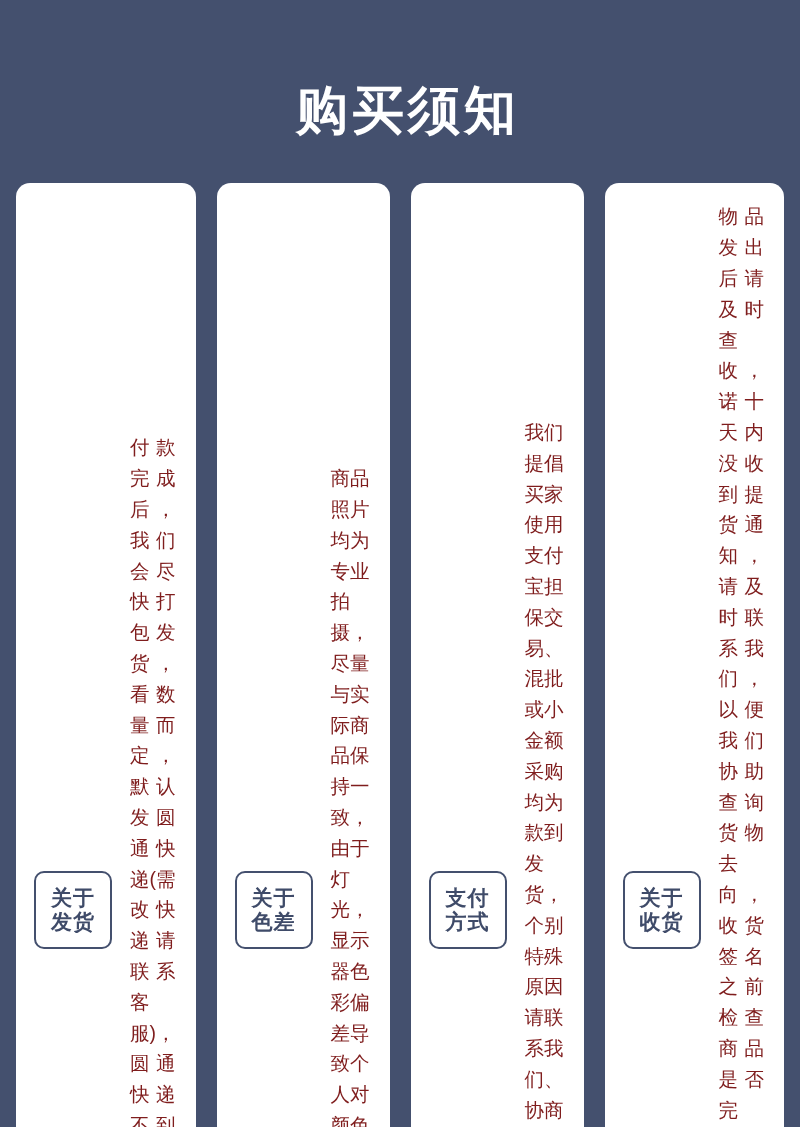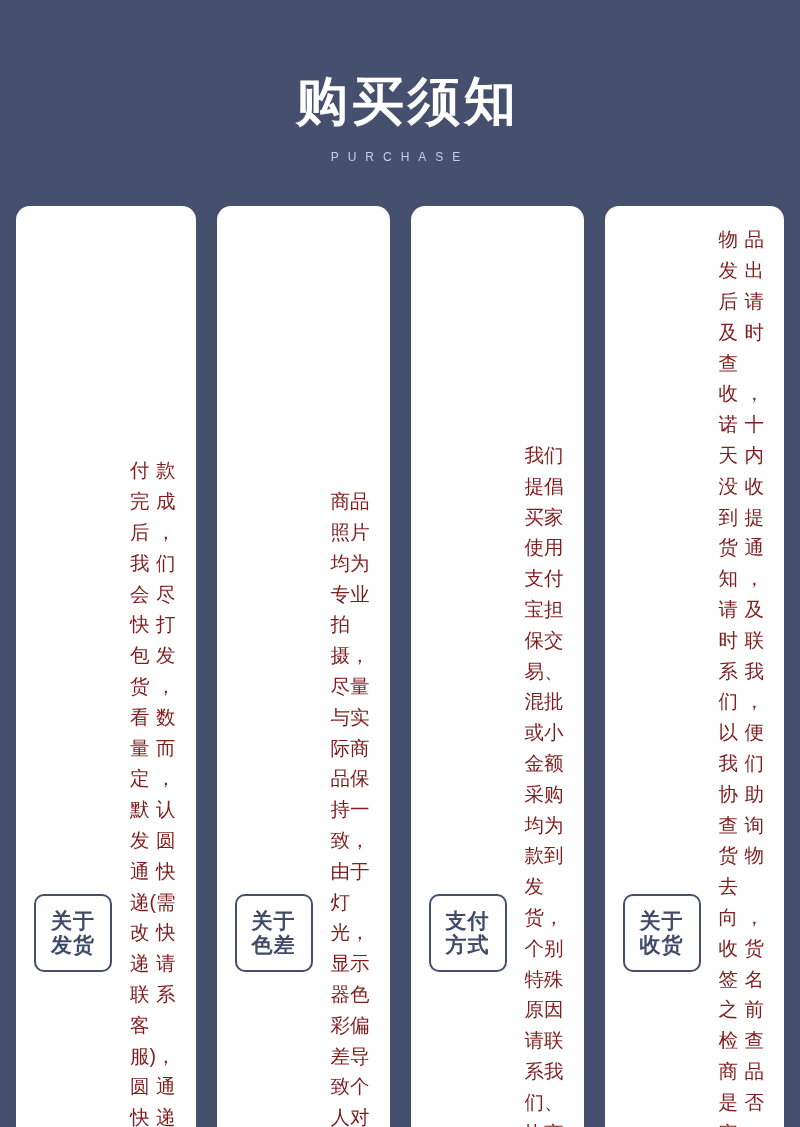--- a/index.html
+++ b/index.html
@@ -23,21 +23,21 @@
   .header {
     padding-top: 62px;
     text-align: center;
   }
   .header-title {
     color: #ffffff;
     font-size: 52px;
     font-weight: bold;
     letter-spacing: 4px;
     line-height: 1.2;
-    margin: 8px;
+    margin: 17px;
     padding-left: 16px;
   }
   .header-sub {
     color: #c8cedd;
     font-size: 12px;
     letter-spacing: 9px;
     margin-top: 18px;
     font-weight: normal;
   }
   .cards {
@@ -85,21 +85,20 @@
     text-align: justify;
   }
 </style>
 </head>
 <body>
 
 <div class="page">
 
   <div class="header">
     <div class="header-title">购买须知</div>
-    <div class="header-sub">PURCHASE</div>
   </div>
 
   <div class="cards">
 
     <div class="card">
       <div class="badge">
         <span>关于</span>
         <span>发货</span>
       </div>
       <div class="card-text">付款完成后，我们会尽快打包发货，看数量而定，默认发圆通快递(需改快递请联系客服)，圆通快递不到的区域转发其他快递(需要补拍邮费)</div>

